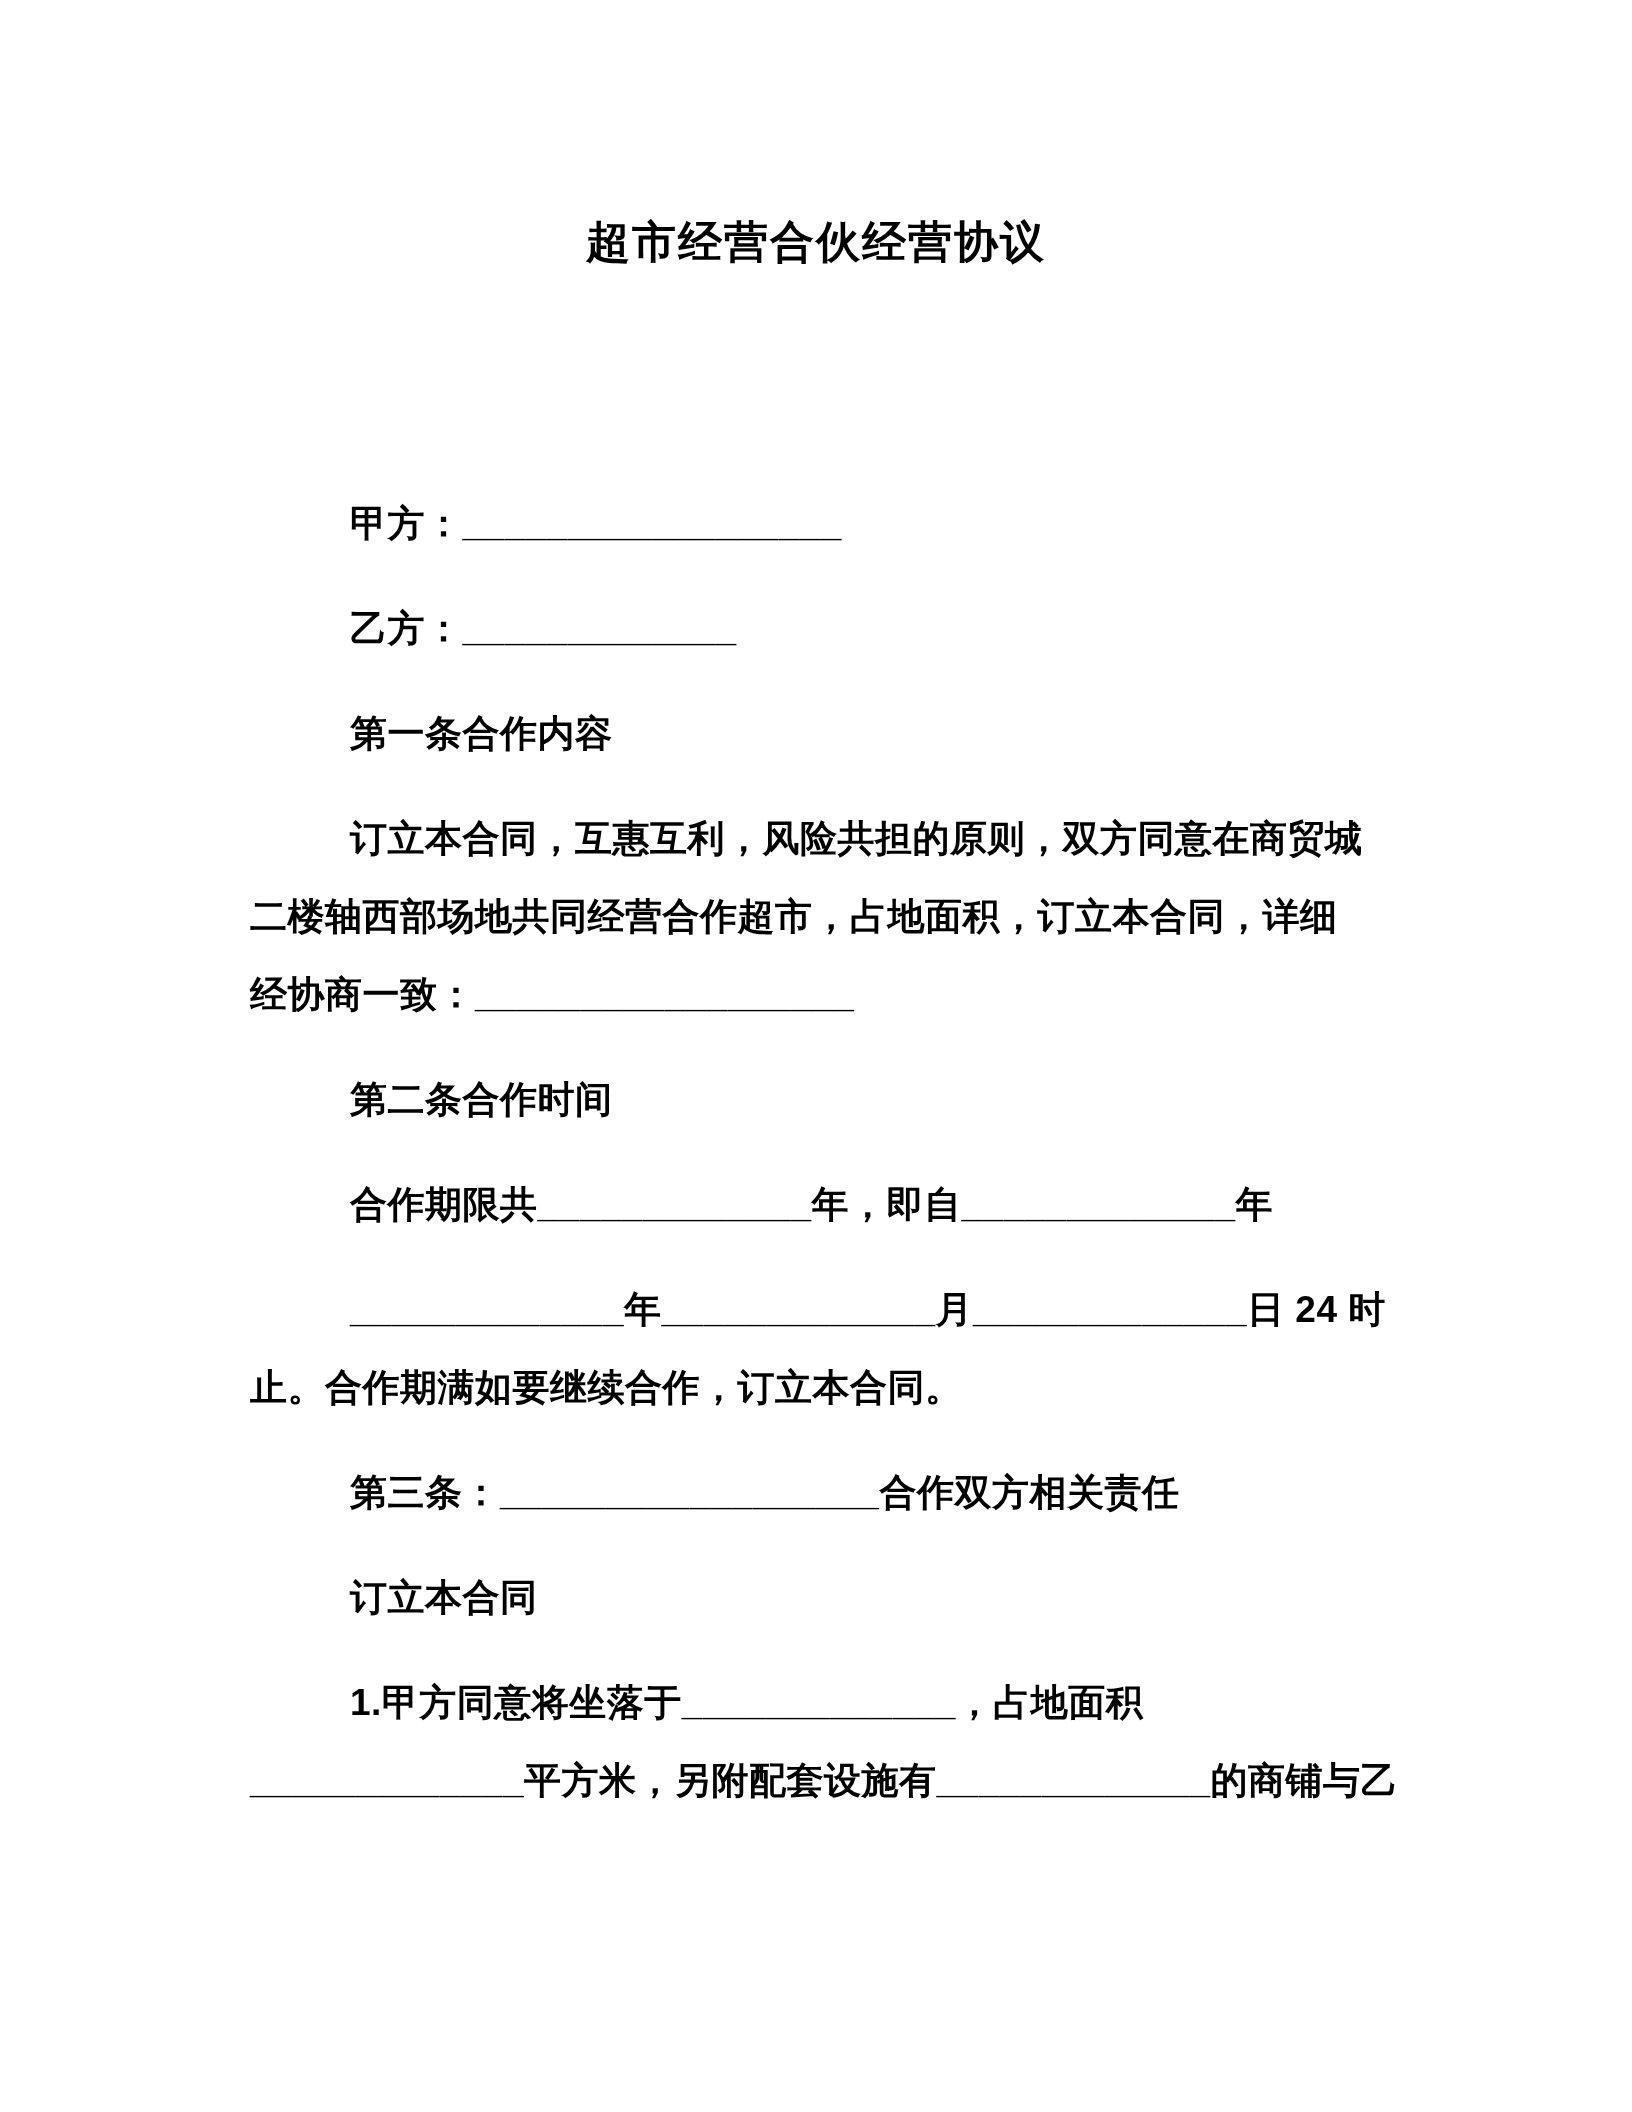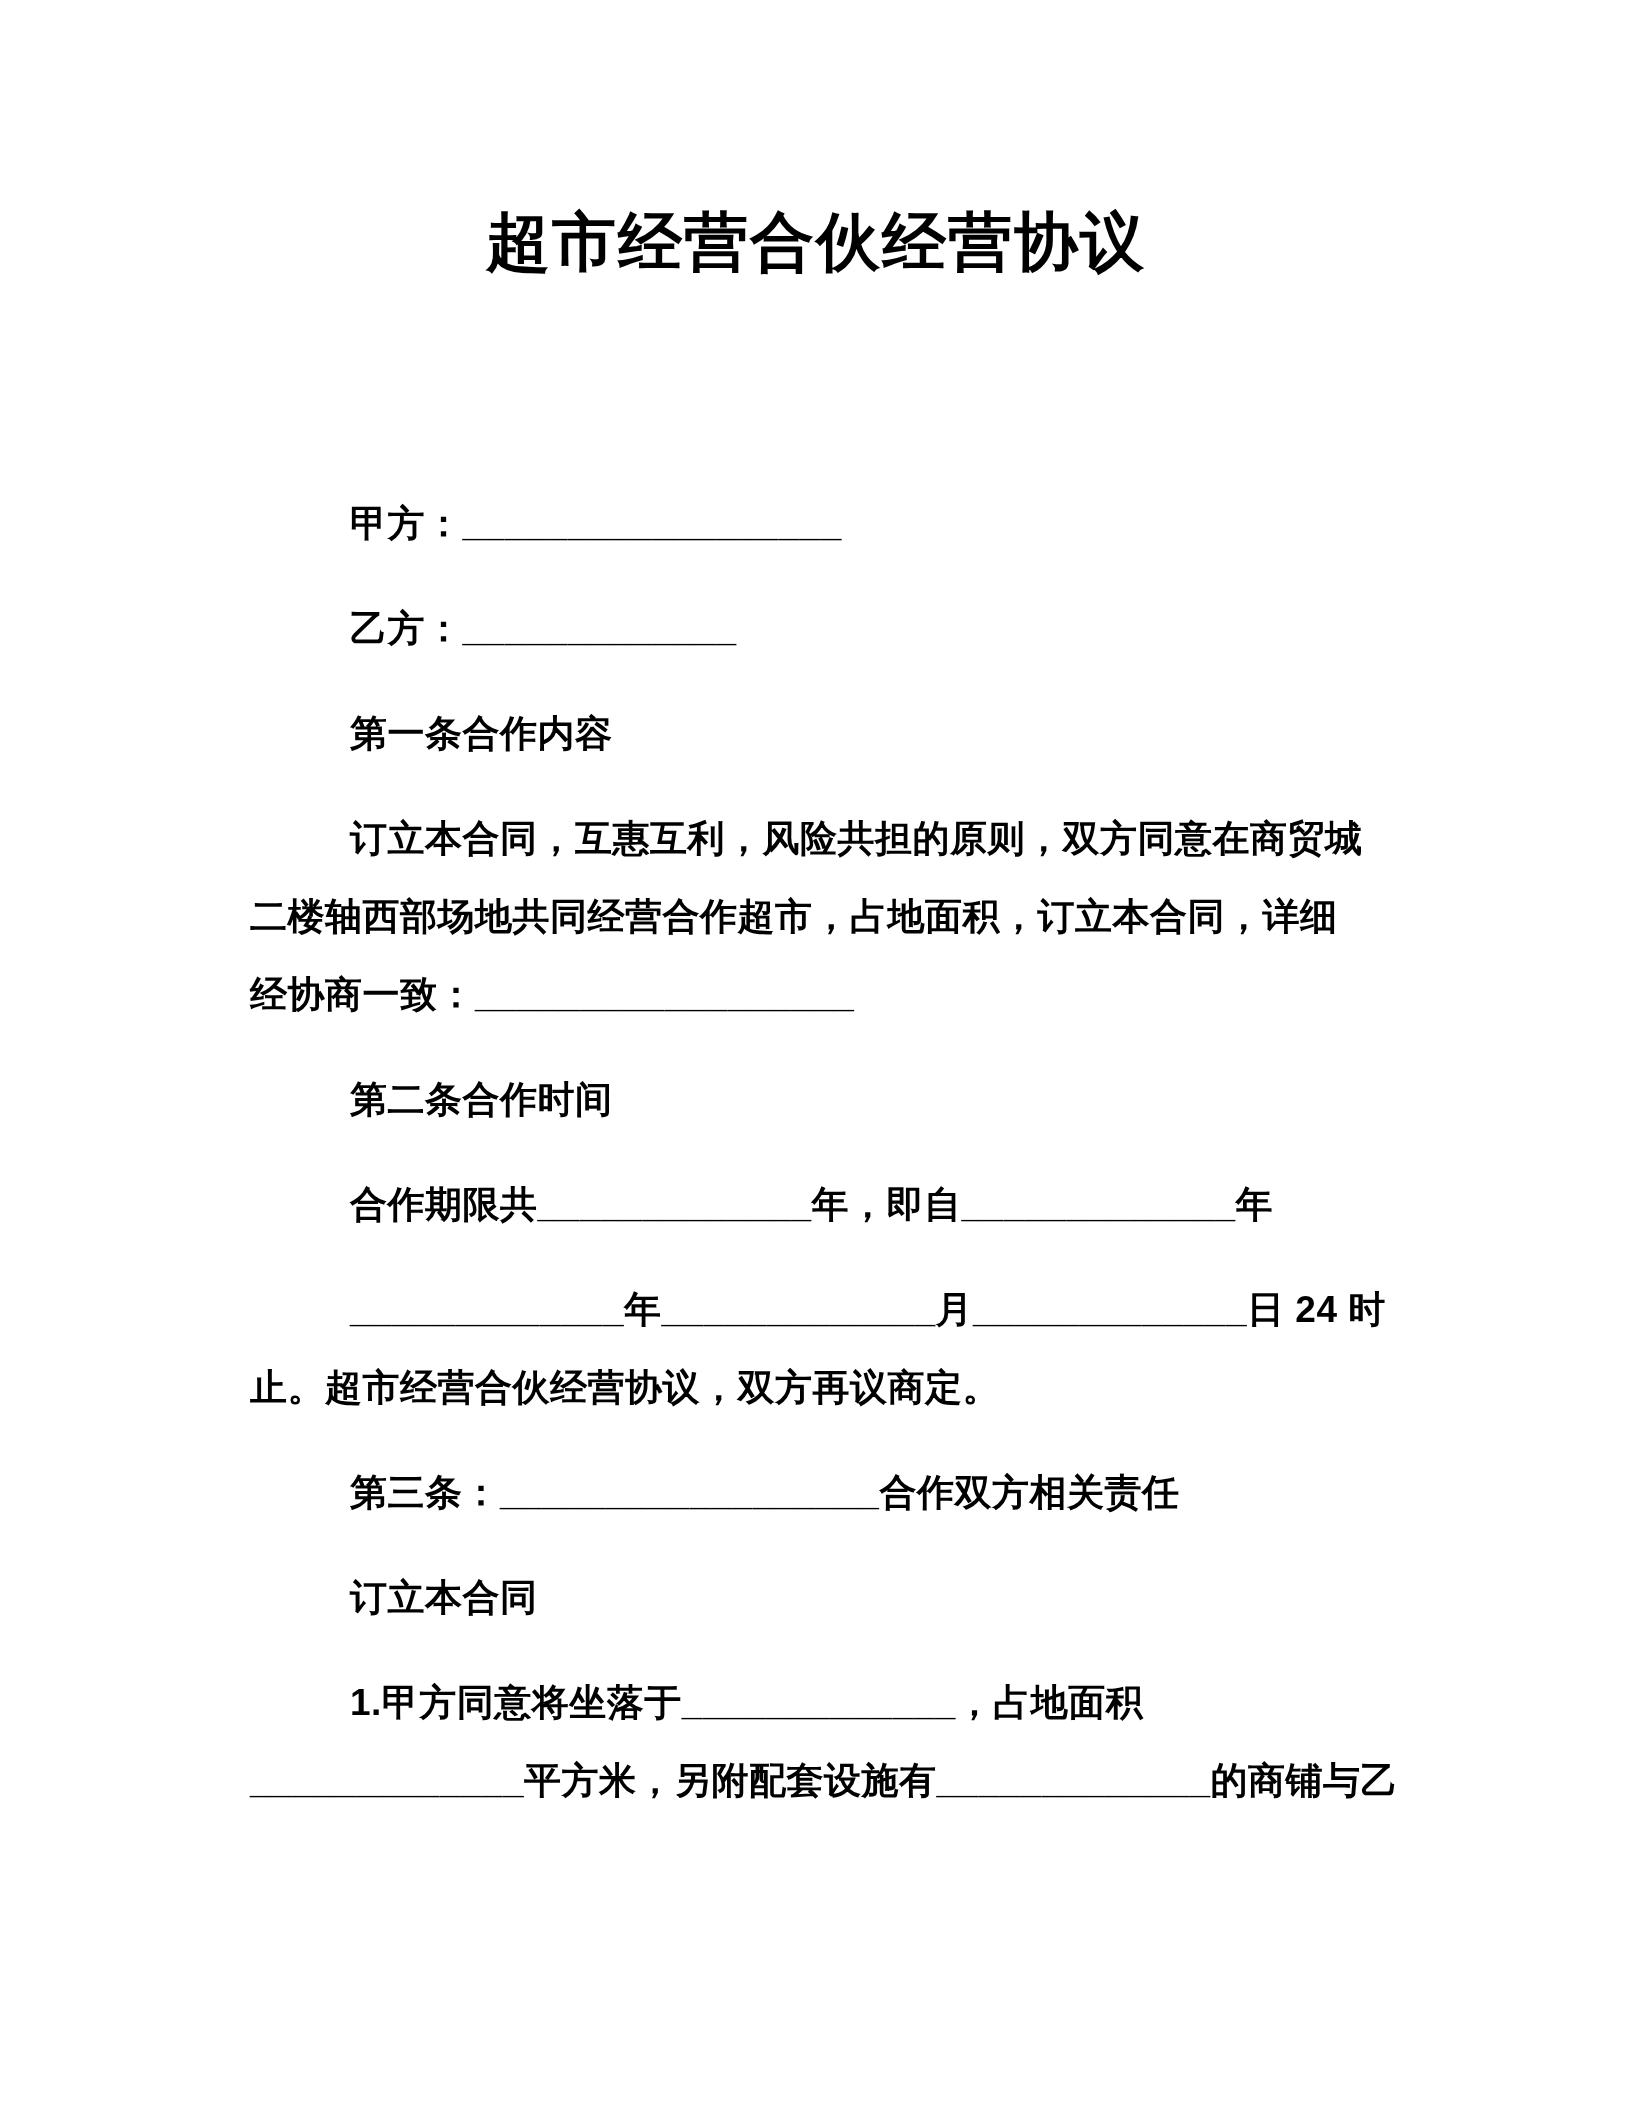--- a/index.html
+++ b/index.html
@@ -13,21 +13,21 @@
     height: 2112px;
     background: #ffffff;
     color: #000000;
     font-family: "Liberation Sans", "DejaVu Sans", sans-serif;
     overflow: hidden;
   }
   .doc-title {
     margin: 0;
     padding-top: 213px;
     text-align: center;
-    font-size: 64px;
+    font-size: 44px;
     line-height: 58px;
     font-weight: 700;
     letter-spacing: 2px;
   }
   .doc-body {
     margin: 214px 237px 0 238px;
     font-size: 37px;
     font-weight: 700;
     line-height: 78px;
   }
@@ -63,21 +63,21 @@
         <div class="line">经协商一致：__________________</div>
       </div>
       <div class="para">
         <div class="line indent">第二条合作时间</div>
       </div>
       <div class="para">
         <div class="line indent">合作期限共_____________年，即自_____________年</div>
       </div>
       <div class="para">
         <div class="line indent">_____________年_____________月_____________日 24 时</div>
-        <div class="line">止。超市经营合伙经营协议，双方再议商定。</div>
+        <div class="line">止。合作期满如要继续合作，订立本合同。</div>
       </div>
       <div class="para">
         <div class="line indent">第三条：__________________合作双方相关责任</div>
       </div>
       <div class="para">
         <div class="line indent">订立本合同</div>
       </div>
       <div class="para">
         <div class="line indent">1.甲方同意将坐落于_____________，占地面积</div>
         <div class="line">_____________平方米，另附配套设施有_____________的商铺与乙</div>

